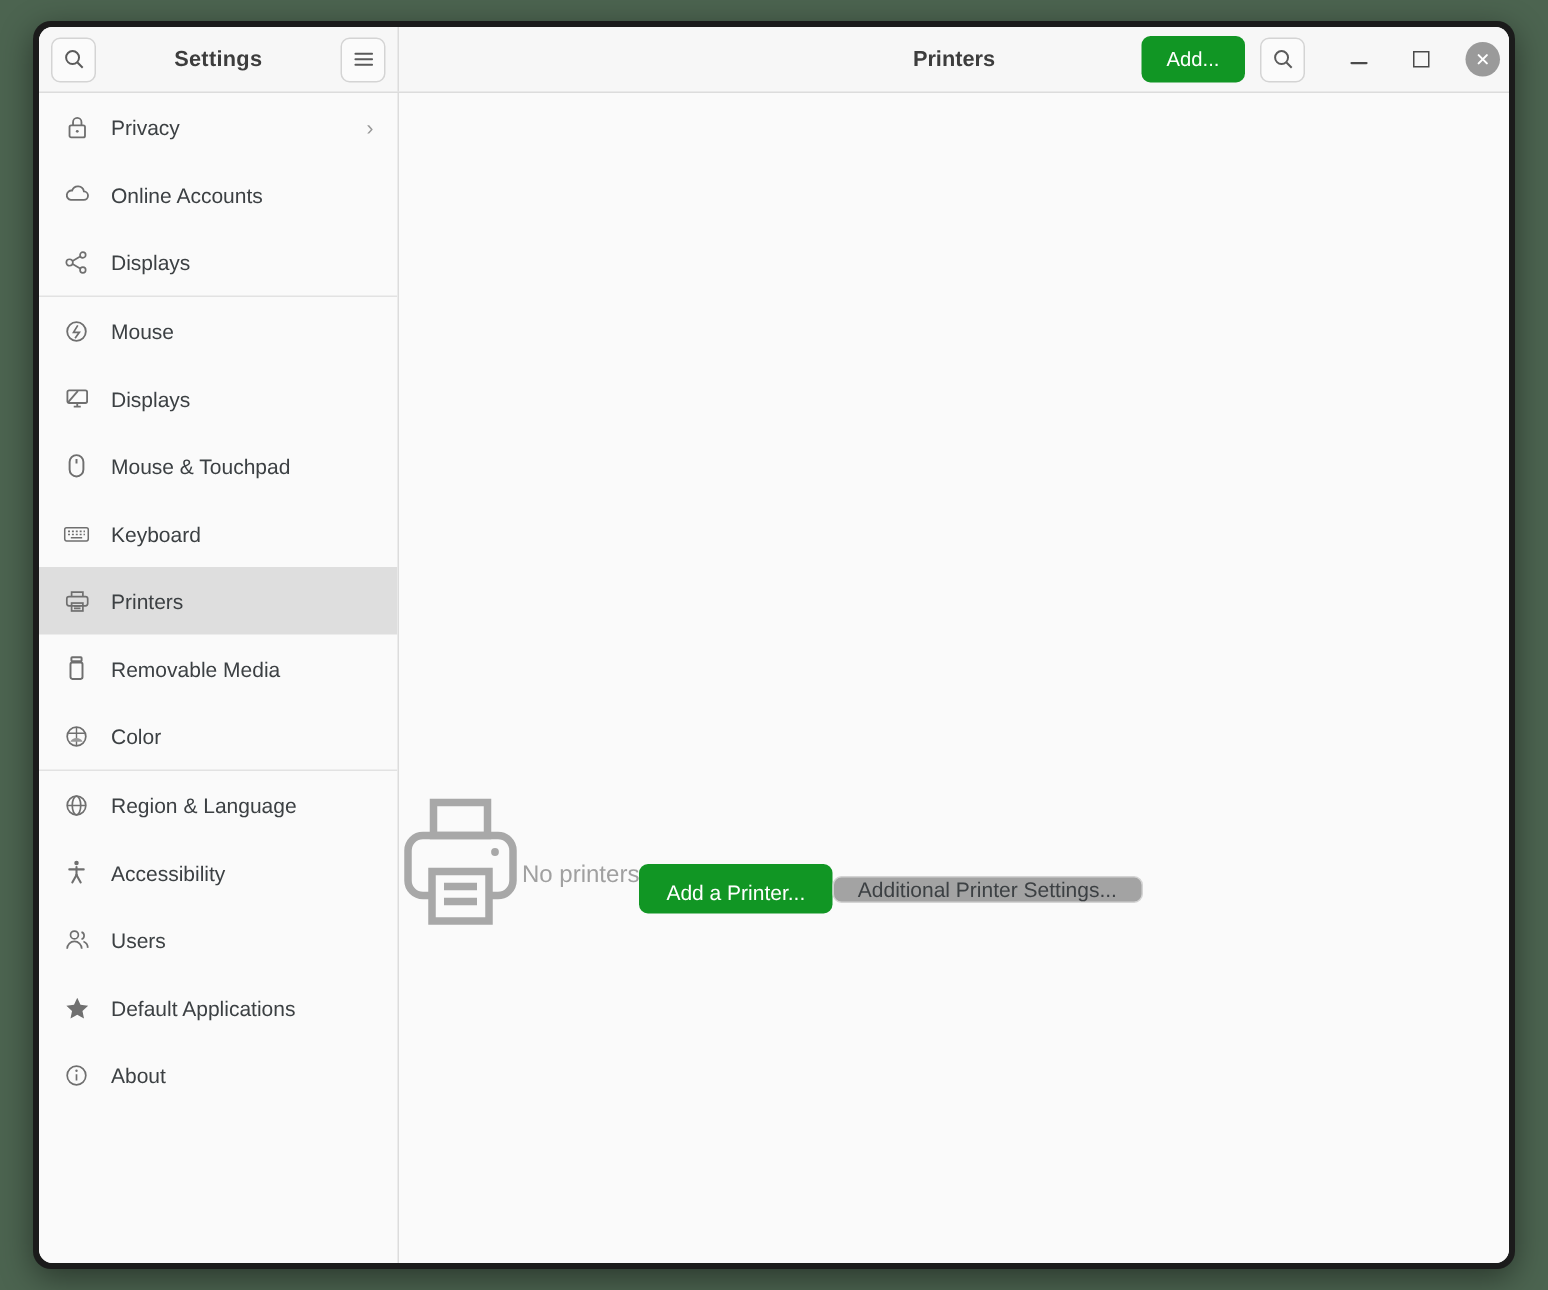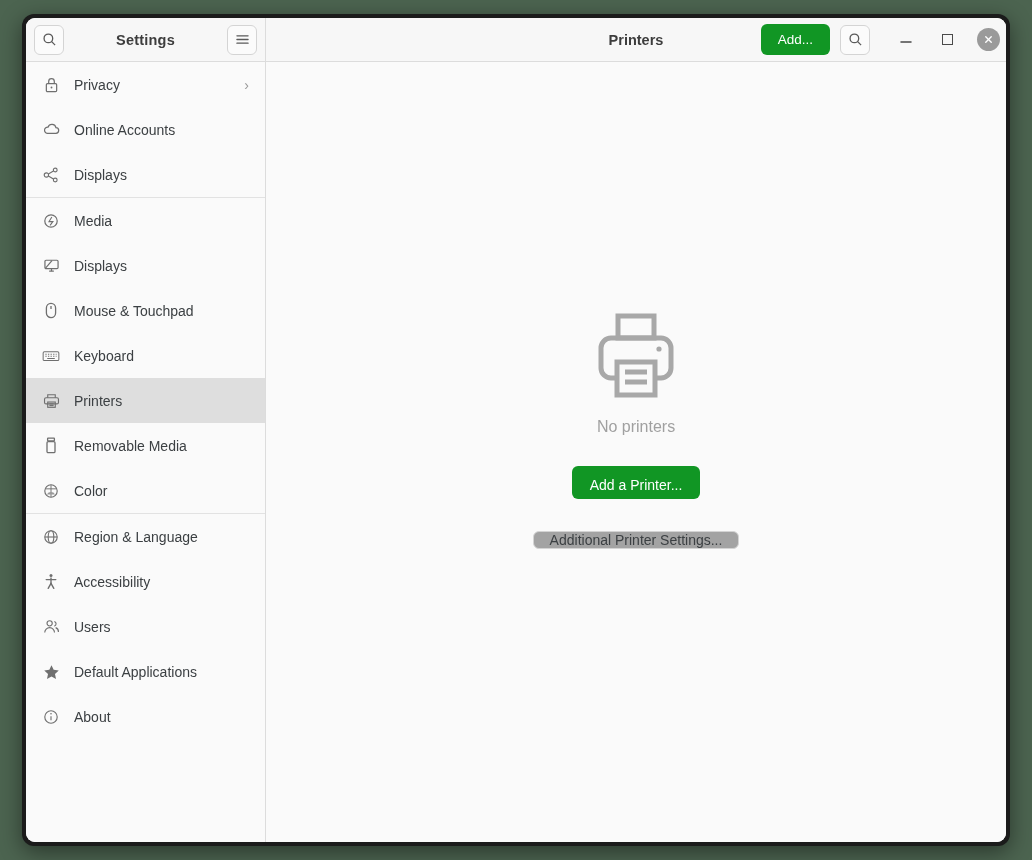--- a/index.html
+++ b/index.html
@@ -178,21 +178,21 @@
     height: 1px;
     background: #e2e2e2;
     margin: 0;
   }
 
   
   #content {
     flex: 1;
     background: #fafafa;
     display: flex;
-    flex-direction: column;
+    flex-direction: row;
     align-items: center;
     justify-content: flex-start;
     padding-top: 250px;
   }
   #printer-graphic { color: #a8a8a8; }
   #empty-text {
     margin-top: 14px;
     font-size: 16px;
     color: #a0a0a0;
   }
@@ -323,21 +323,21 @@
       <div class="nav-sep"></div>
 
 
       <div class="nav-item">
         <span class="nav-icon">
           <svg width="16" height="16" viewBox="0 0 17 17" fill="none" stroke="#6f6f6f" stroke-width="1.3">
             <circle cx="8.5" cy="8.5" r="6.6"></circle>
             <path d="M9.4 4.2L6.4 9.1h4.1l-3 4.1" stroke-width="1.2"></path>
           </svg>
         </span>
-        <span class="nav-label">Media</span>
+        <span class="nav-label">Mouse</span>
       </div>
 
       <div class="nav-item">
         <span class="nav-icon">
           <svg width="17" height="15" viewBox="0 0 18 16" fill="none" stroke="#6f6f6f" stroke-width="1.3">
             <rect x="2" y="2.4" width="14" height="9" rx="1.2"></rect>
             <line x1="6.5" y1="14" x2="11.5" y2="14"></line>
             <line x1="9" y1="11.4" x2="9" y2="14"></line>
             <line x1="2.6" y1="10.8" x2="9.5" y2="2.8"></line>
           </svg>

